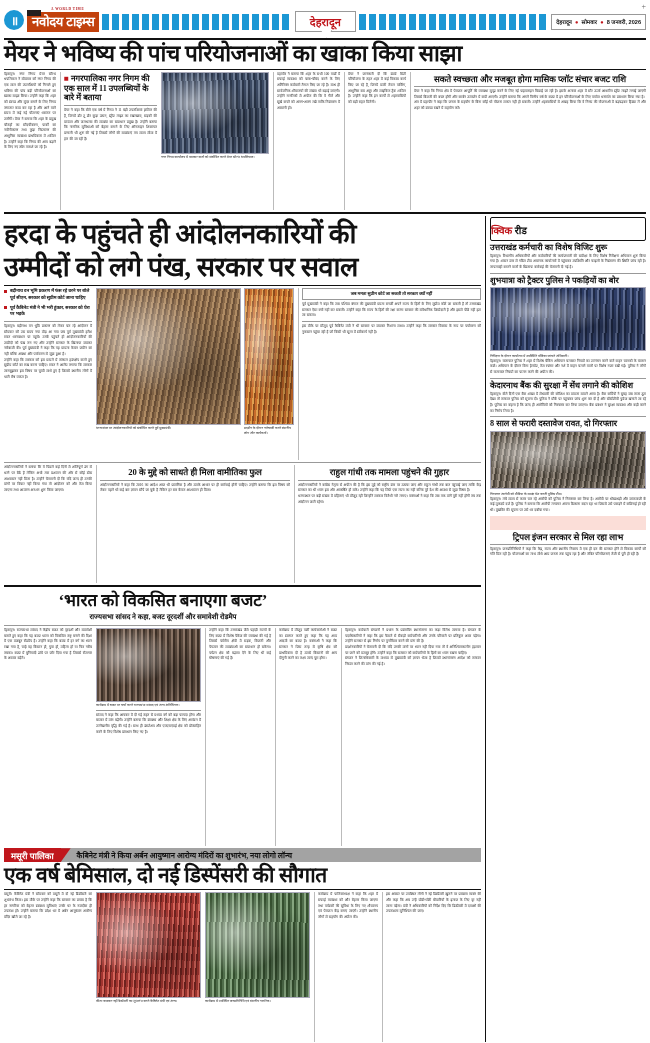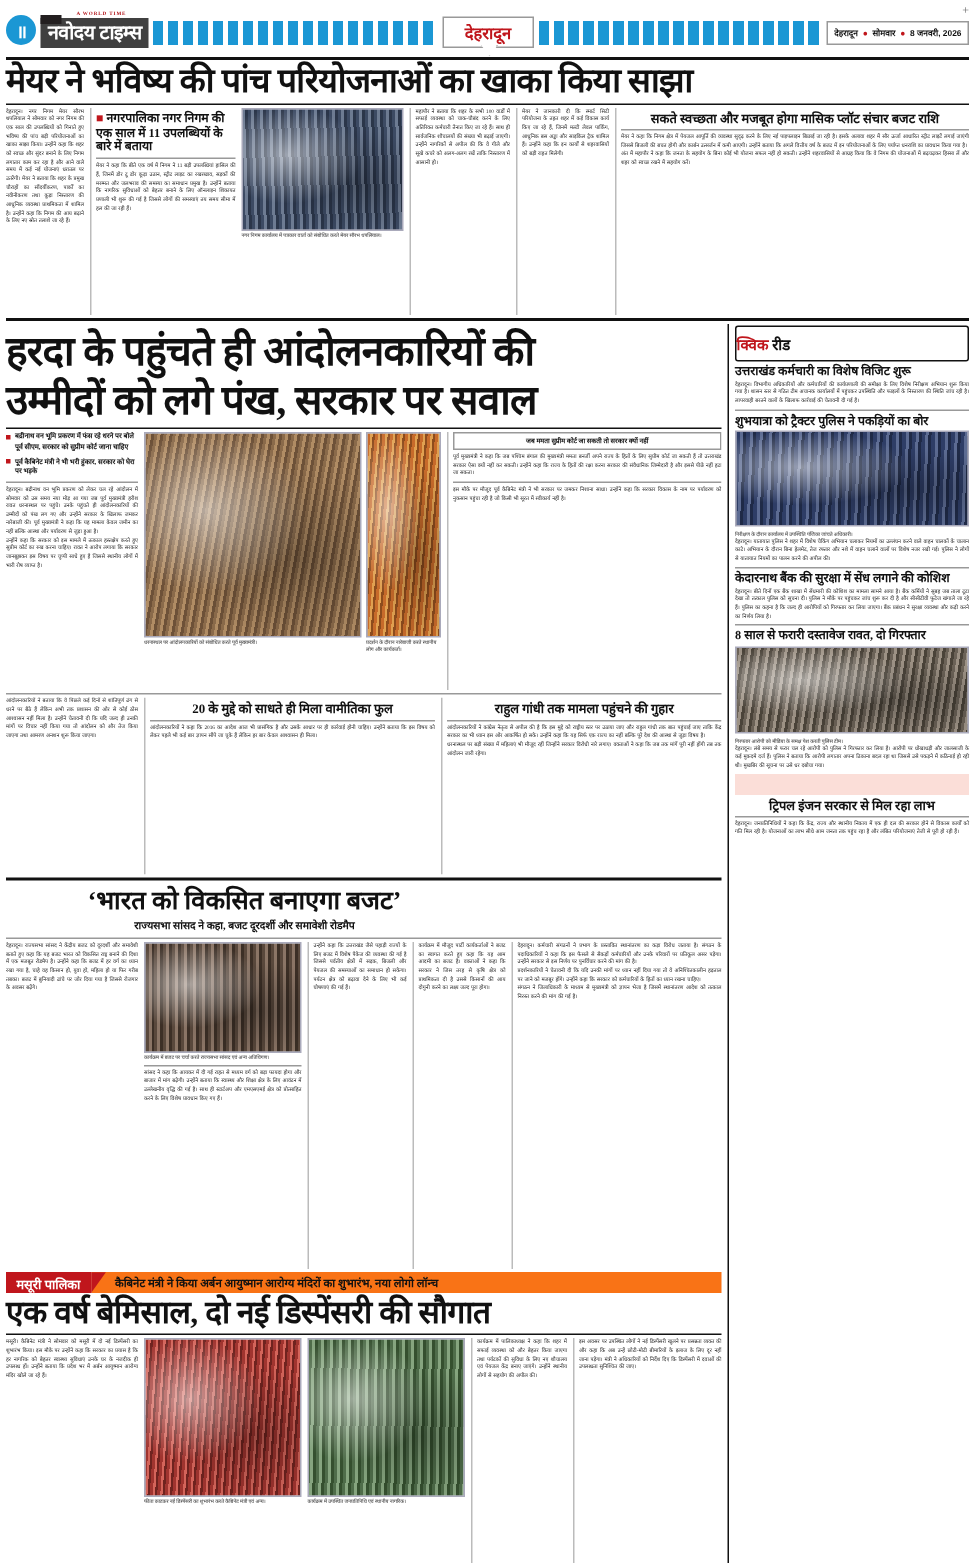--- a/index.html
+++ b/index.html
@@ -11,21 +11,21 @@
   }
   .page{width:650px;height:1043px;position:relative;box-sizing:border-box;padding:0 4px;}
 
   
   .masthead{height:32px;display:flex;align-items:center;gap:3px;padding-top:4px;position:relative;}
   .nt-roundel{width:20px;height:20px;border-radius:50%;background:#1b97d4;color:#fff;
     font-weight:bold;font-size:12px;display:flex;align-items:center;justify-content:center;flex:0 0 auto;letter-spacing:-1px;}
   .logo-wrap{position:relative;flex:0 0 auto;}
   .logo-kicker{font-size:3.4px;letter-spacing:.6px;color:#b11116;font-weight:bold;
      position:absolute;top:-1px;left:24px;white-space:nowrap;}
-  .logo-box{background:#404040;color:#fff;font-weight:bold;font-size:13px;line-height:1;
+  .logo-box{background:#c2410c;color:#fff;font-weight:bold;font-size:13px;line-height:1;
      padding:3px 5px 4px 5px;margin-top:4px;letter-spacing:-.3px;white-space:nowrap;
      font-family:"Liberation Sans",sans-serif;}
   .logo-flag{position:absolute;left:0;top:2px;width:14px;height:6px;background:#231f20;}
   .stripes{flex:1 1 auto;height:16px;margin-top:4px;
      background:repeating-linear-gradient(90deg,#1b97d4 0 7px,#fff 7px 10px);}
   .city-badge{position:relative;flex:0 0 auto;margin-top:2px;}
   .city-badge .inner{border:1px solid #999;background:#fff;padding:2px 14px;
      font-weight:bold;color:#c0161c;font-size:11px;white-space:nowrap;}
   .city-badge .tail{position:absolute;left:50%;bottom:-6px;margin-left:-5px;width:10px;height:7px;
      background:#fff;border-left:1px solid #999;border-right:1px solid #999;border-bottom:1px solid #999;
@@ -98,21 +98,21 @@
   .quick-read b{color:#c0161c;font-size:10px;}
   .quick-read span{font-size:10px;font-weight:bold;}
 
   
   .sec-banner{display:flex;align-items:stretch;height:14px;margin:2px 0 1px;text-align:center;}
   .sec-tag{background:#c0161c;color:#fff;font-weight:bold;font-size:8.5px;
      display:flex;align-items:center;padding:0 7px;position:relative;
      font-family:"Liberation Sans",sans-serif;}
   .sec-tag::after{content:"";position:absolute;right:-10px;top:0;bottom:0;width:10px;
      background:#c0161c;clip-path:polygon(0 0,100% 0,0 100%);}
-  .sec-tag-txt{flex:1;background:#f97316;display:flex;align-items:center;
+  .sec-tag-txt{flex:1;background:#a3a3a3;display:flex;align-items:center;
      padding-left:16px;font-size:7.6px;font-weight:bold;color:#111;}
   .rail-banner{height:14px;background:#fbded8;margin:2px 0 1px;}
 
   .bullets{list-style:none;margin:0;padding:0;}
   .bullets li{font-size:4.6px;font-weight:bold;line-height:1.45;margin-bottom:3px;
      padding-left:6px;position:relative;}
   .bullets li::before{content:"";position:absolute;left:0;top:1.4px;width:3px;height:3px;background:#c0161c;}
   .boxed{border:.6px solid #999;padding:2px;}
   .kicker-box{font-size:4.4px;font-weight:bold;line-height:1.35;text-align:center;}
   .red{color:#c0161c;}

